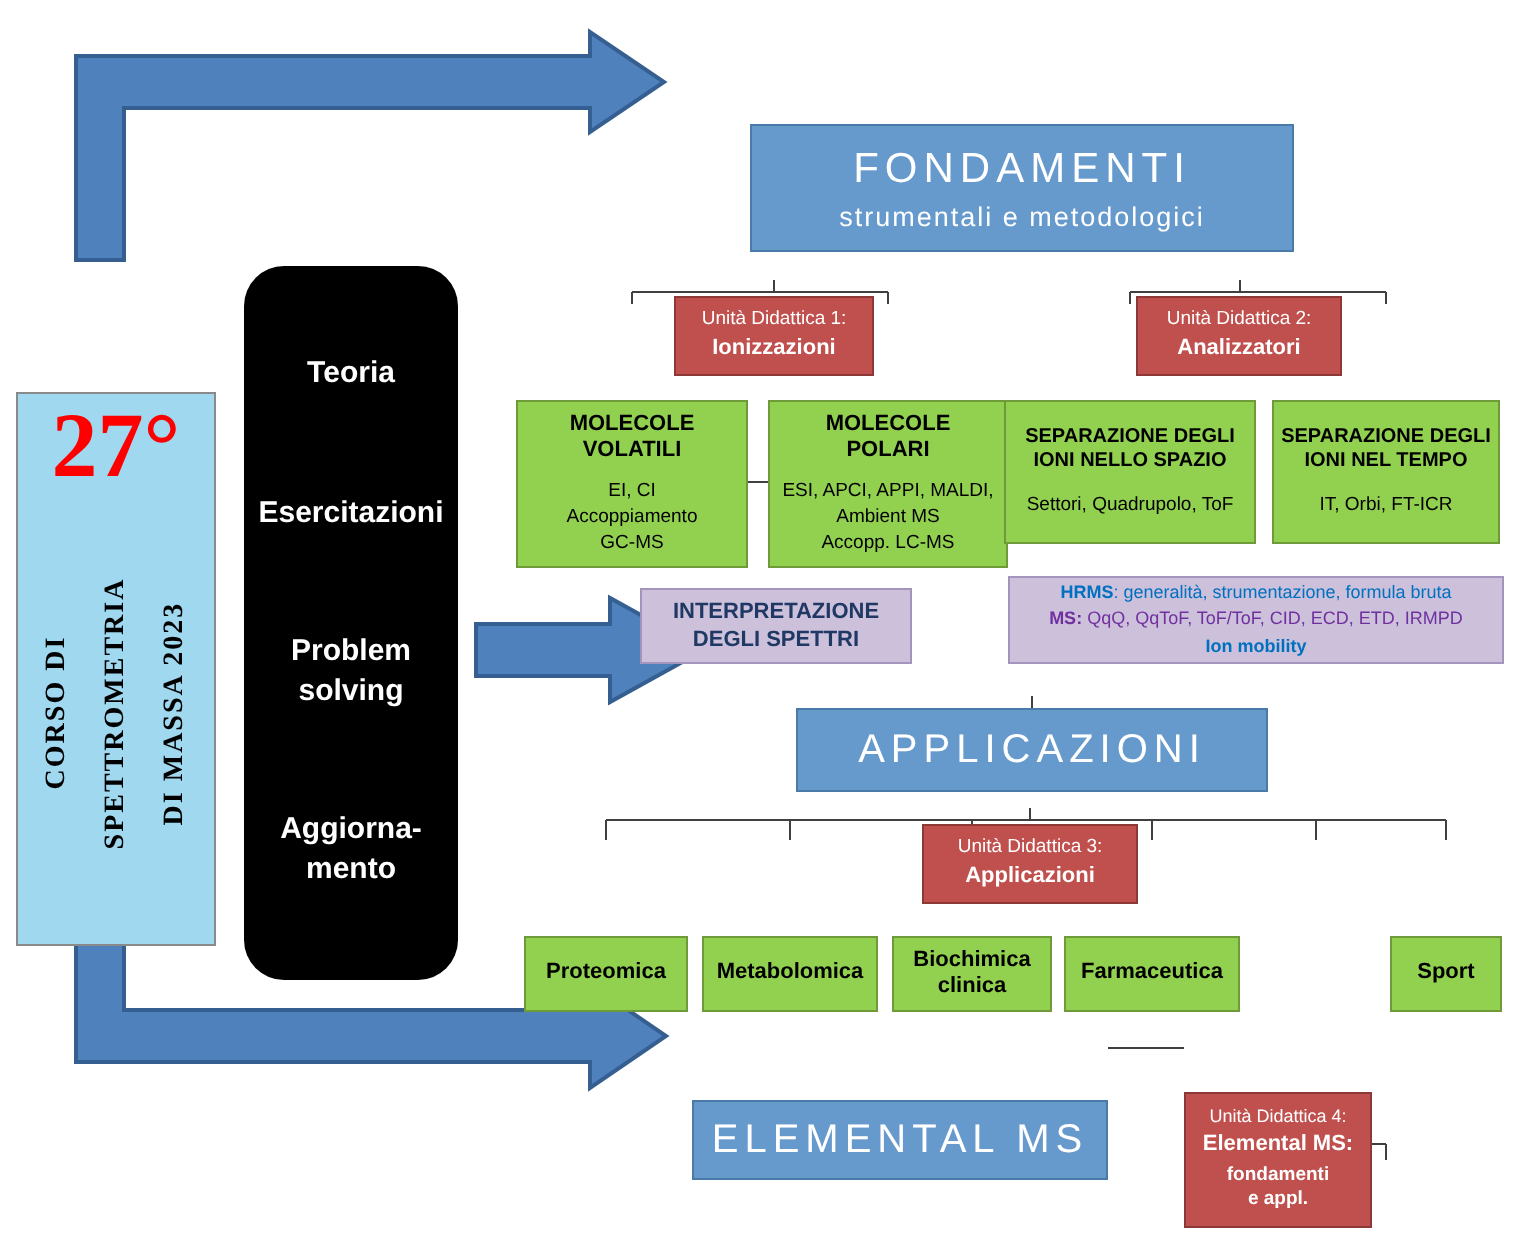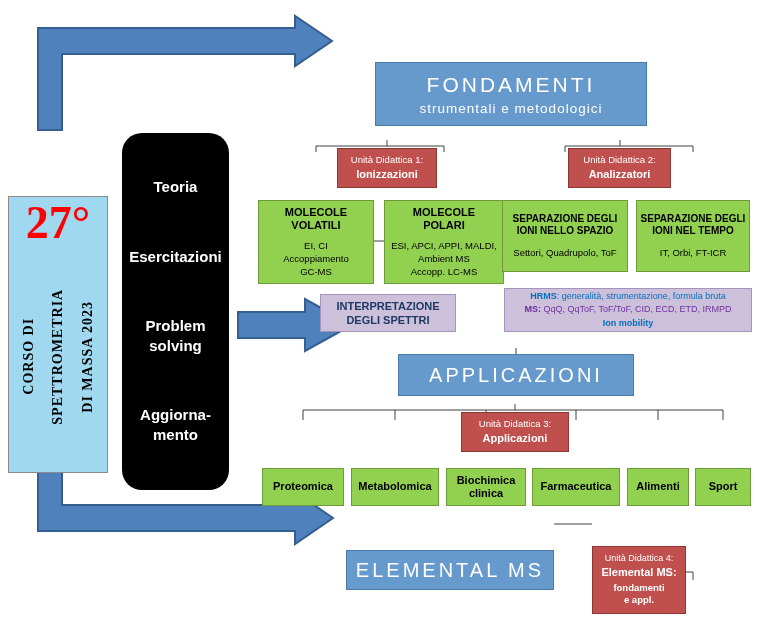--- a/index.html
+++ b/index.html
@@ -141,21 +141,20 @@
   <div class="box red" style="left:461px;top:364px;width:108px;height:40px;">
     <div class="unit-label">Unità Didattica 3:</div>
     <div class="unit-name">Applicazioni</div>
   </div>
 
   <div class="box green area" style="left:262px;top:420px;width:82px;height:38px;">Proteomica</div>
   <div class="box green area" style="left:351px;top:420px;width:88px;height:38px;">Metabolomica</div>
   <div class="box green area" style="left:446px;top:420px;width:80px;height:38px;">Biochimica
 clinica</div>
   <div class="box green area" style="left:532px;top:420px;width:88px;height:38px;">Farmaceutica</div>
-  <div class="box green area" style="left:627px;top:420px;width:62px;height:38px;">Alimenti</div>
   <div class="box green area" style="left:695px;top:420px;width:56px;height:38px;">Sport</div>
 
   <div class="box section" style="left:346px;top:502px;width:208px;height:40px;">
     <div class="section-title-sm">ELEMENTAL MS</div>
   </div>
 
   <div class="box red" style="left:592px;top:498px;width:94px;height:68px;">
     <div class="unit-label" style="font-size:9px;">Unità Didattica 4:</div>
     <div class="unit-name">Elemental MS:</div>
     <div class="unit4-detail pre">fondamenti

